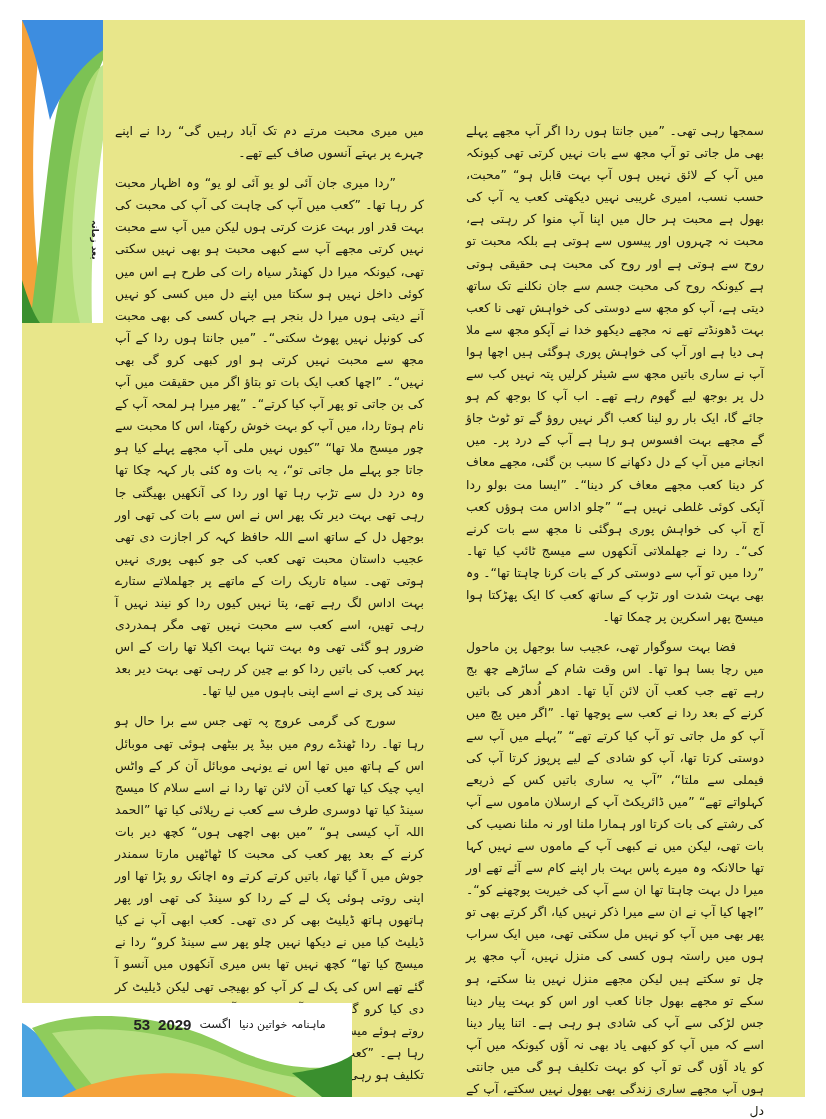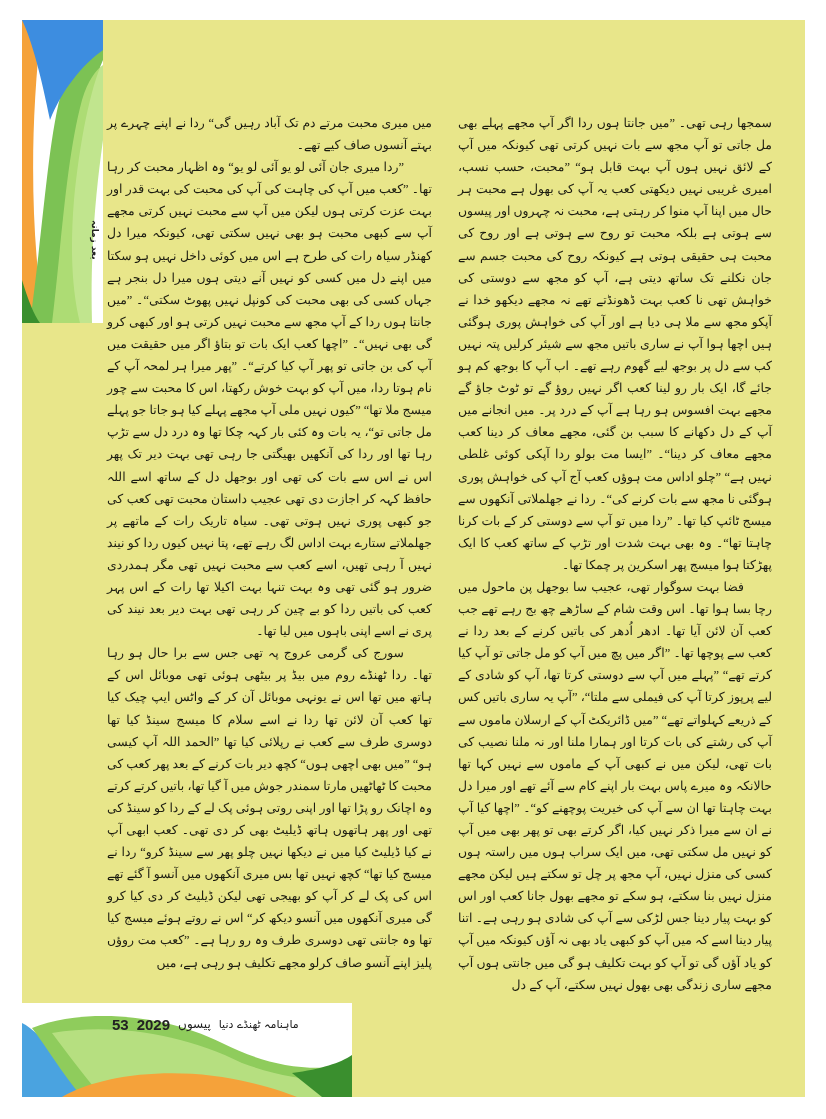--- a/index.html
+++ b/index.html
@@ -4,25 +4,25 @@
   <style>
     html, body { margin:0; padding:0; background:#ffffff; }
     body { width:826px; height:1119px; position:relative; overflow:hidden; font-family:"DejaVu Sans", sans-serif; }
     .page-bg { position:absolute; left:22px; top:20px; width:783px; height:1077px; background:#e8e68a; }
     .left-banner { position:absolute; left:22px; top:20px; width:81px; height:303px; overflow:hidden; background:#ffffff; }
     .left-banner svg { position:absolute; left:0; top:0; }
     .vertical-title { position:absolute; left:80px; top:195px; width:20px; height:90px; writing-mode:vertical-rl; font-size:9px; font-weight:bold; color:#222; text-align:center; direction:rtl; }
     .column { position:absolute; top:112px; direction:rtl; text-align:justify; color:#1c1c10; font-family:"DejaVu Sans", sans-serif; font-size:12.4px; line-height:22.1px; }
     .col-right { left:458px; width:314px; }
     .col-left { left:107px; width:325px; }
-    .column p { margin:0; text-indent:0;font-family:Liberation Serif, serif; }
+    .column p { margin:8px; text-indent:0; }
     .column p.indent { text-indent:28px; }
     .footer-banner { position:absolute; left:22px; top:1003px; width:330px; height:94px; overflow:hidden; background:#ffffff; }
     .footer-banner svg { position:absolute; left:0; top:0; }
-    .footer-text { position:absolute; left:112px; top:1013px; width:235px; height:22px; display:flex; align-items:center; gap:8px; }
+    .footer-text { position:absolute; left:112px; top:1013px; width:235px; height:22px; display:flex; align-items:center; gap:8px;justify-content:center; }
     .footer-page { font-family:"Liberation Sans", sans-serif; font-weight:bold; font-size:15px; color:#222; }
     .footer-year { font-family:"Liberation Sans", sans-serif; font-weight:bold; font-size:15px; color:#222; }
     .footer-month { font-size:12px; color:#222; direction:rtl; }
     .footer-mag { font-size:11px; color:#222; direction:rtl; }
   </style>
 </head>
 <body>
 
 <div class="page-bg"></div>
 
@@ -55,15 +55,15 @@
     <path d="M0,20 C20,30 40,60 70,94 L0,94 Z" fill="#4aa3e0"></path>
     <path d="M10,25 C60,5 140,10 200,40 C240,60 280,70 330,62 L330,94 L60,94 C40,70 25,45 10,25 Z" fill="#8fcc5c"></path>
     <path d="M30,30 C90,20 160,30 220,60 C260,75 300,80 330,75 L330,94 L80,94 C60,70 45,50 30,30 Z" fill="#bfe38a" opacity="0.8"></path>
     <path d="M270,70 C300,66 318,60 330,52 L330,94 L300,94 Z" fill="#3a8f2e"></path>
     <path d="M40,94 C80,70 160,62 230,80 C250,85 265,90 275,94 Z" fill="#f5a23a"></path>
   </svg>
 </div>
 <div class="footer-text">
   <span class="footer-page">53</span>
   <span class="footer-year">2029</span>
-  <span class="footer-month">پیسوں</span>
-  <span class="footer-mag">ماہنامہ ٹھنڈے دنیا</span>
+  <span class="footer-month">اگست</span>
+  <span class="footer-mag">ماہنامہ خواتین دنیا</span>
 </div>
 
 </body></html>

